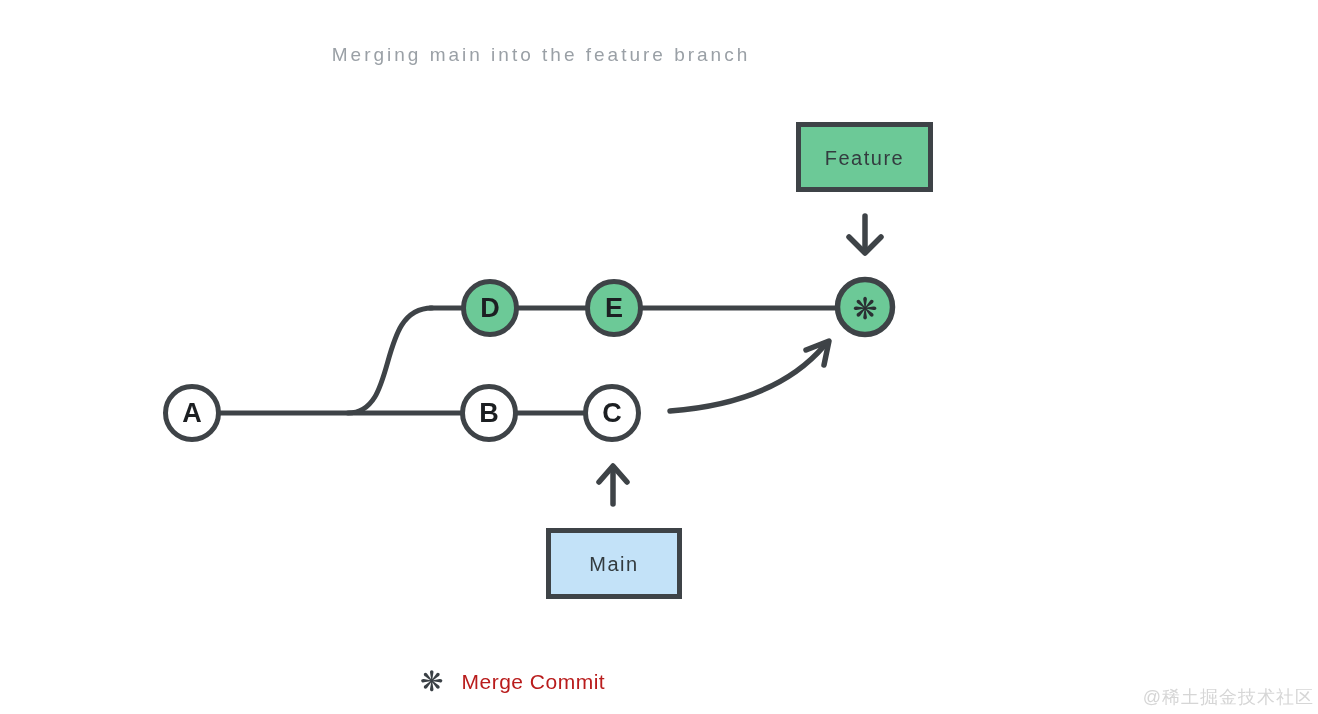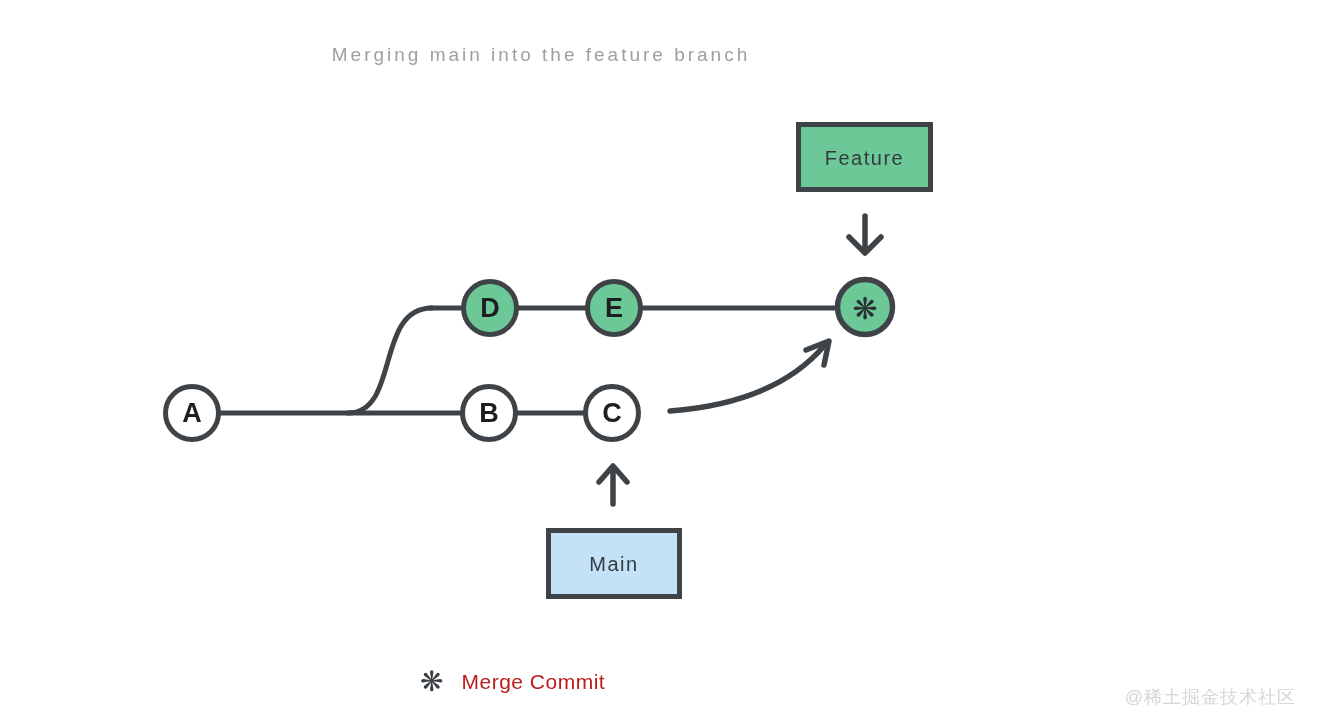--- a/index.html
+++ b/index.html
@@ -63,21 +63,21 @@
     color: #3a4045;
     line-height: 1;
   }
   .legend-label {
     font-size: 21px;
     color: #b91c1c;
     letter-spacing: 0.5px;
   }
   .watermark {
     position: absolute;
-    right: 22px;
+    right: 4px;
     bottom: 5px;
     font-size: 18px;
     color: #d6d6d6;
     letter-spacing: 1px;
   }
 </style>
 </head>
 <body>
 
 <div id="canvas">

